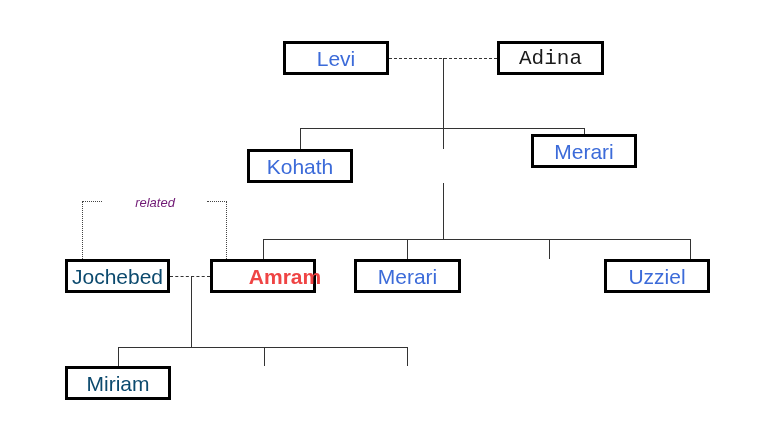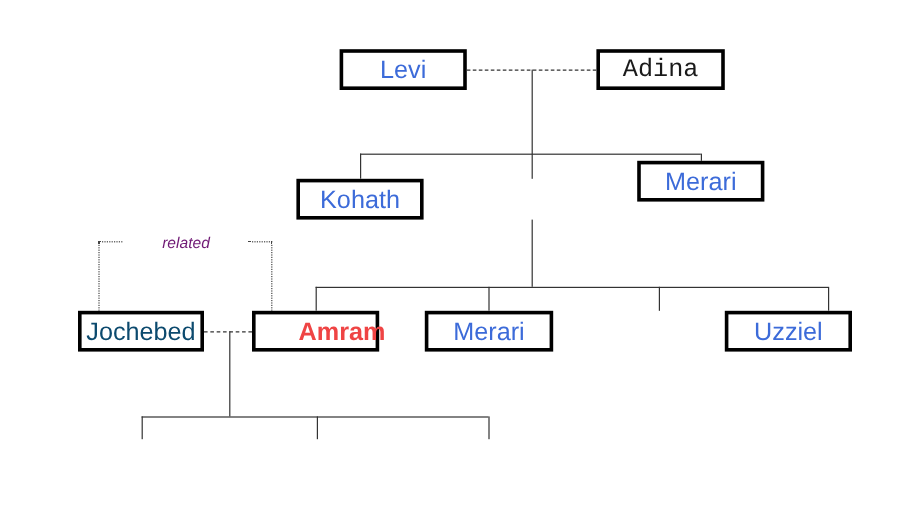--- a/index.html
+++ b/index.html
@@ -97,14 +97,17 @@
   <div class="node bold" style="left:210px; top:259px; width:106px">
       <span>Amram</span>
     </div>
   <div class="node blue" style="left:354px; top:259px; width:107px">
       <span>Merari</span>
     </div>
   <div class="node blue" style="left:604px; top:259px; width:106px">
       <span>Uzziel</span>
     </div>
 
+  <div class="node purple" style="left:65px;  top:366px; width:106px">
+      <span>Miriam</span>
+    </div>
 
 </div>
 
 </body></html>

